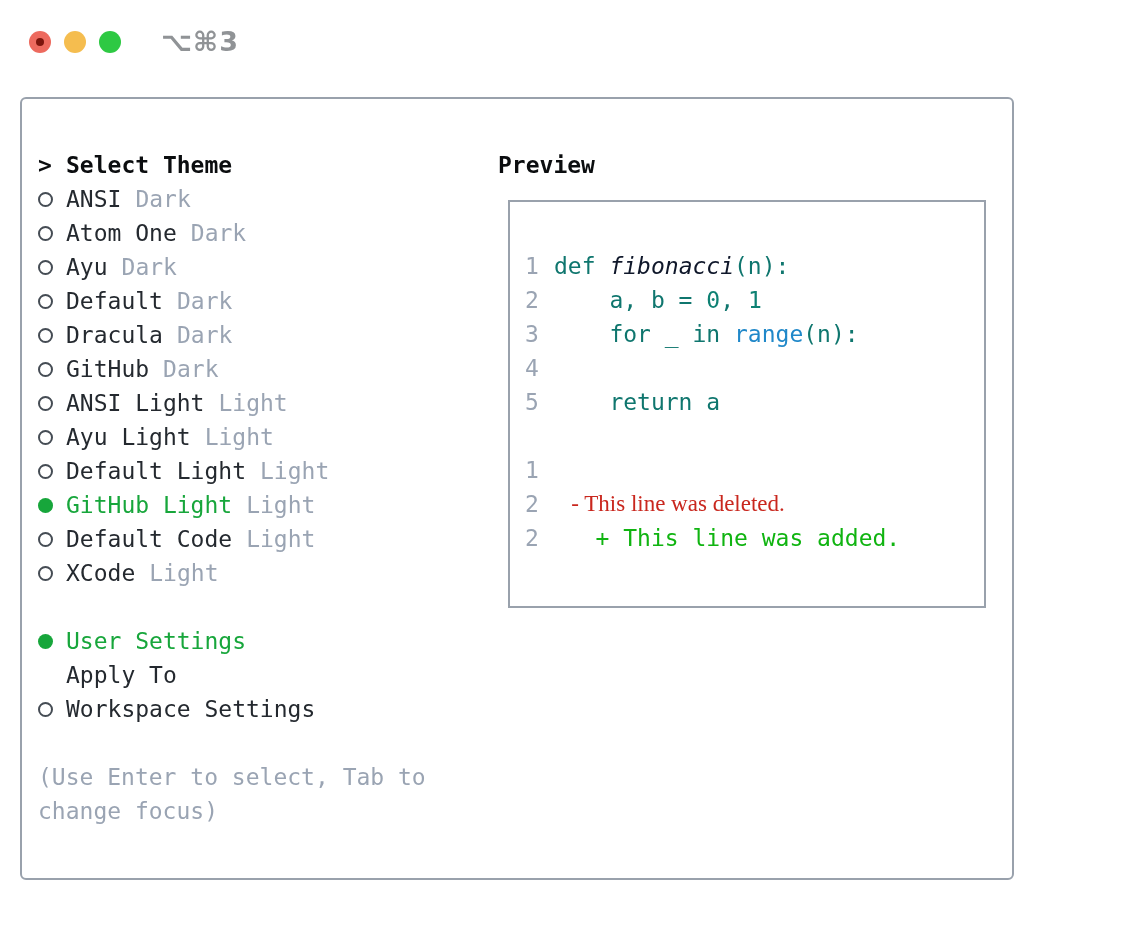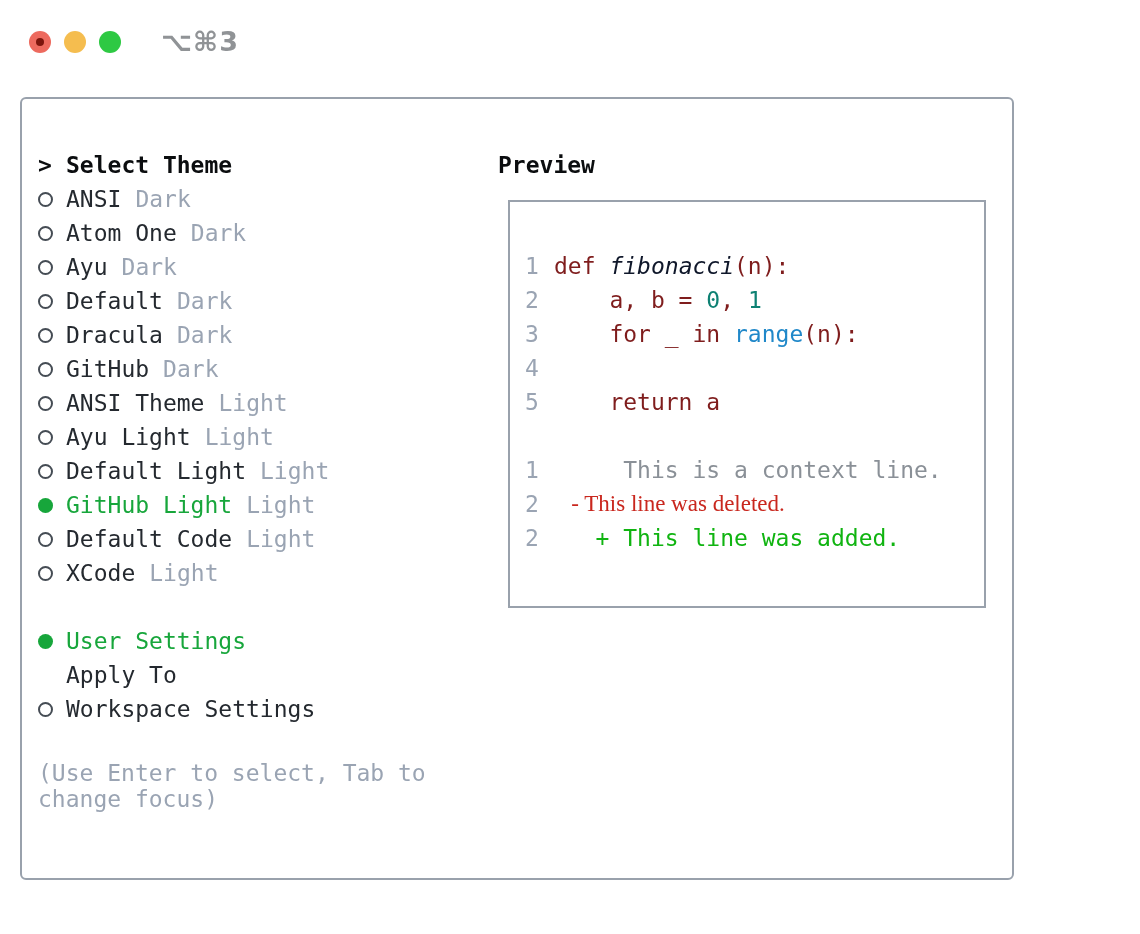--- a/index.html
+++ b/index.html
@@ -28,30 +28,30 @@
   .row{height:34px;display:flex;align-items:center;font-size:23px;color:#24292f;}
   .row .marker{width:28px;flex:0 0 28px;display:flex;align-items:center;}
   .prefix{font-weight:bold;color:#0b0d0f;font-size:23px;}
   .heading-label{font-weight:bold;color:#0b0d0f;}
   .ring{width:15px;height:15px;box-sizing:border-box;border:2px solid #454c54;border-radius:50%;}
   .ring.filled{border:none;background:var(--accent);}
   .theme-name{color:#24292f;}
   .theme-name.selected{color:var(--accent);}
   .variant{color:#9aa4b3;margin-left:14px;}
   .spacer{height:34px;}
-  .hint{font-size:23px;line-height:26px;color:#9aa4b3;white-space:pre;}
+  .hint{font-size:23px;line-height:34px;color:#9aa4b3;white-space:pre;}
 
   
   .preview-heading{position:absolute;left:476px;top:49px;height:34px;display:flex;align-items:center;
     font-size:23px;font-weight:bold;color:#0b0d0f;}
   .preview-box{position:absolute;left:486px;top:101px;width:478px;height:408px;box-sizing:border-box;
     border:2px solid #99a1ac;background:#ffffff;padding:47px 0 0 15px;overflow:hidden;}
   .code-row{height:34px;display:flex;align-items:center;font-size:23px;white-space:pre;}
   .lnum{display:inline-block;width:29px;flex:0 0 29px;color:#9aa4b3;}
-  .c-code{color:#7f1d1d;}
+  .c-code{color:#0f766e;}
   .c-function{color:#0f172a;font-style:italic;}
   .c-number{color:#0e8173;}
   .c-builtin{color:#2088c9;}
   .c-context{color:#8a9097;}
   .c-deleted{color:#c9271e;font-family:Liberation Serif, serif;}
   .c-added{color:#10b411;}
 </style>
 </head>
 <body>
 
@@ -113,21 +113,21 @@
           <span class="marker">
             <span class="ring"></span>
           </span>
           <span class="theme-name">GitHub</span>
           <span class="variant">Dark</span>
         </div>
         <div class="row">
           <span class="marker">
             <span class="ring"></span>
           </span>
-          <span class="theme-name">ANSI Theme</span>
+          <span class="theme-name">ANSI Light</span>
           <span class="variant">Light</span>
         </div>
         <div class="row">
           <span class="marker">
             <span class="ring"></span>
           </span>
           <span class="theme-name">Ayu Light</span>
           <span class="variant">Light</span>
         </div>
         <div class="row">
@@ -181,19 +181,19 @@
       </div>
 
     <div class="preview-heading">Preview</div>
     <div class="preview-box" id="preview-box">
         <div class="code-row"><span class="lnum">1</span><span class="c-code">def </span><span class="c-function">fibonacci</span><span class="c-code">(n):</span></div>
         <div class="code-row"><span class="lnum">2</span><span class="c-code">    a, b = </span><span class="c-number">0</span><span class="c-code">, </span><span class="c-number">1</span></div>
         <div class="code-row"><span class="lnum">3</span><span class="c-code">    for _ in </span><span class="c-builtin">range</span><span class="c-code">(n):</span></div>
         <div class="code-row"><span class="lnum">4</span></div>
         <div class="code-row"><span class="lnum">5</span><span class="c-code">    return a</span></div>
         <div class="code-row"><span class="lnum"></span></div>
-        <div class="code-row"><span class="lnum">1</span><span class="c-context">     This is a context line.</span></div>
+        <div class="code-row"><span class="lnum">1</span></div>
         <div class="code-row"><span class="lnum">2</span><span class="c-deleted">   - This line was deleted.</span></div>
         <div class="code-row"><span class="lnum">2</span><span class="c-added">   + This line was added.</span></div>
       </div>
   </div>
 
 </div>
 
 </body></html>

